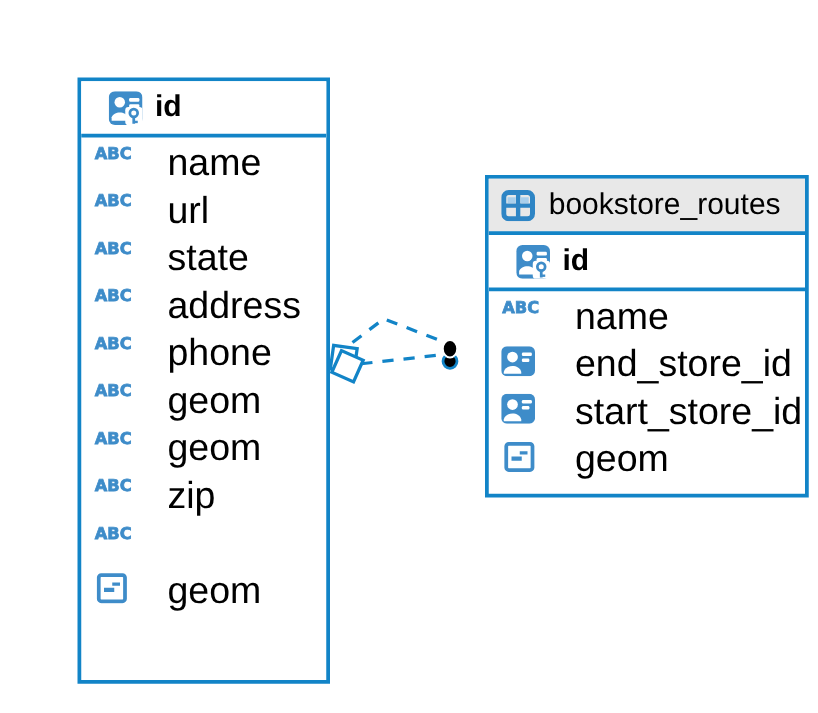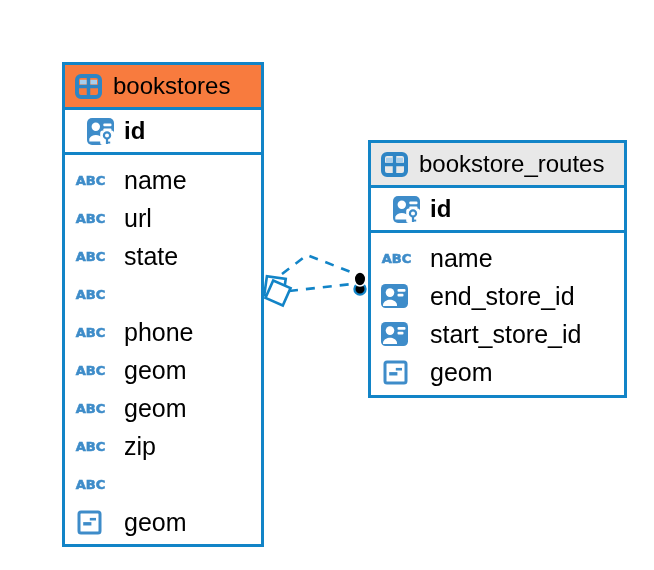--- a/index.html
+++ b/index.html
@@ -5,60 +5,50 @@
   html,body{margin:0;padding:0;background:#ffffff;}
   .canvas{
     position:relative;width:654px;height:570px;background:#ffffff;overflow:hidden;
     font-family:"Liberation Sans","DejaVu Sans",sans-serif;color:#000;
   }
   .entity{
     position:absolute;box-sizing:border-box;background:#fff;
     border:3px solid #1284C7;
   }
   .entity-bookstores{left:62px;top:62px;width:202px;height:485px;}
-  .entity-routes{left:368px;top:140px;width:259px;height:258px;}
+  .entity-routes{left:388px;top:140px;width:259px;height:258px;}
   .tbl-header{
     display:flex;align-items:center;height:42px;
     border-bottom:3px solid #1284C7;padding-left:10px;gap:11px;
   }
   .hdr-orange{background:#F87B3E;}
   .hdr-gray{background:#E8E8E8;}
   .tbl-title{font-size:24px;line-height:1;white-space:nowrap;}
   .pk-row{
     display:flex;align-items:center;height:42px;background:#fff;
     border-bottom:3px solid #1284C7;padding-left:22px;gap:10px;
   }
   .pk-name{font-size:24px;font-weight:bold;line-height:1;}
   .cols{padding-top:6px;}
-  .col-row{display:flex;align-items:center;height:38px;padding-left:10px;gap:18px;}
-  .col-name{font-size:25px;line-height:1;white-space:nowrap;}
+  .col-row{display:flex;height:38px;padding-left:10px;gap:28px;}
+  .col-name{font-size:30px;line-height:1;white-space:nowrap;}
   .abc-icon{
     display:inline-block;width:31px;flex:0 0 31px;text-align:center;
     font-family:"DejaVu Sans",sans-serif;font-weight:bold;font-size:13px;
     letter-spacing:0px;color:#3E8CC9;-webkit-text-stroke:0.6px #3E8CC9;
   }
   .svg-icon{flex:0 0 auto;display:block;}
   .connector{position:absolute;left:0;top:0;pointer-events:none;}
 </style>
 </head>
 <body>
 
 <div class="canvas">
 
   <div class="entity entity-bookstores">
-    <div class="tbl-header hdr-orange">
-      <svg class="svg-icon" width="27" height="25" viewBox="0 0 27 25">
-        <rect x="2" y="2" width="23" height="21" rx="4" fill="none" stroke="#2E85C5" stroke-width="4"></rect>
-        <line x1="2" y1="12.5" x2="25" y2="12.5" stroke="#2E85C5" stroke-width="3.5"></line>
-        <line x1="13.5" y1="2" x2="13.5" y2="23" stroke="#2E85C5" stroke-width="3.5"></line>
-        <rect x="5" y="5.8" width="6.6" height="4.6" fill="#A9CFEC"></rect>
-        <rect x="15.4" y="5.8" width="6.6" height="4.6" fill="#A9CFEC"></rect>
-      </svg>
-      <span class="tbl-title">bookstores</span>
-    </div>
 
     <div class="pk-row">
       <svg class="svg-icon" width="27" height="27" viewBox="0 0 27 27">
         <rect width="27" height="27" rx="5" fill="#3E8CC9"></rect>
         <circle cx="8.8" cy="8.8" r="4.2" fill="#fff"></circle>
         <path d="M2.3 20.8 C4 15.6 13.8 15.6 15.3 20.8 L15.3 23.5 L2.3 23.5 Z" fill="#fff"></path>
         <rect x="16.3" y="5.4" width="8.2" height="2.9" rx="1" fill="#fff"></rect>
         <rect x="16.3" y="10.4" width="8.2" height="2.9" rx="1" fill="#fff"></rect>
         <rect x="13.2" y="12.6" width="13.8" height="14.4" rx="2.5" fill="#fff"></rect>
         <circle cx="20" cy="17.4" r="3.1" fill="none" stroke="#3E8CC9" stroke-width="2.2"></circle>
@@ -76,20 +66,21 @@
       <div class="col-row">
         <span class="abc-icon">ABC</span>
         <span class="col-name">url</span>
       </div>
       <div class="col-row">
         <span class="abc-icon">ABC</span>
         <span class="col-name">state</span>
       </div>
       <div class="col-row">
         <span class="abc-icon">ABC</span>
+        <span class="col-name">address</span>
       </div>
       <div class="col-row">
         <span class="abc-icon">ABC</span>
         <span class="col-name">phone</span>
       </div>
       <div class="col-row">
         <span class="abc-icon">ABC</span>
         <span class="col-name">geom</span>
       </div>
       <div class="col-row">

